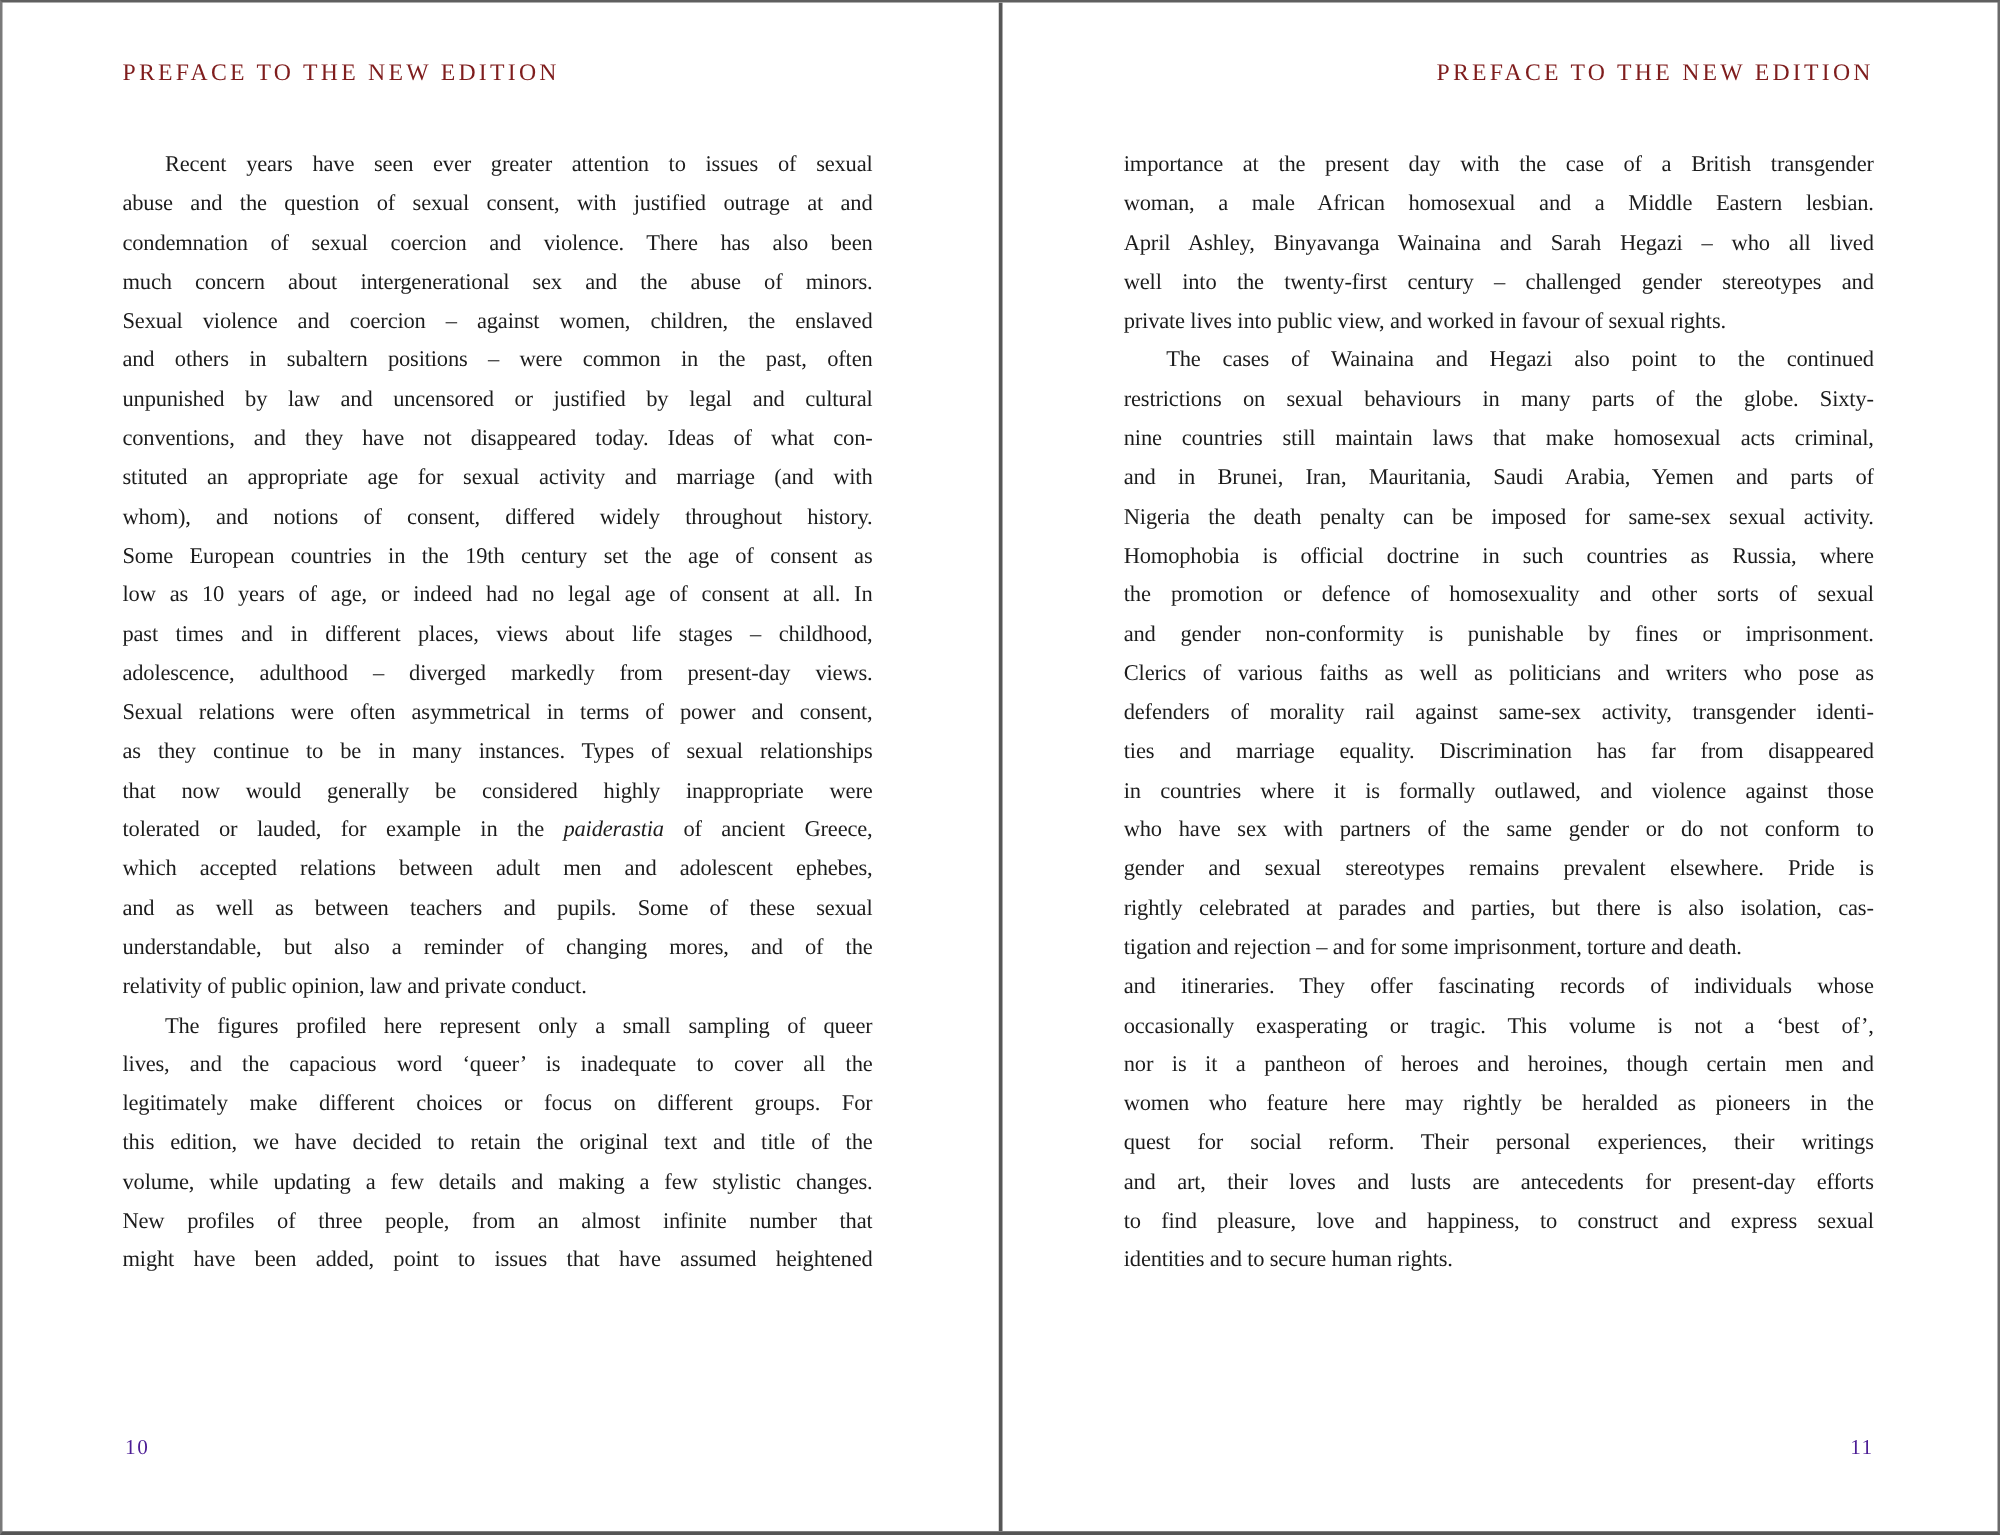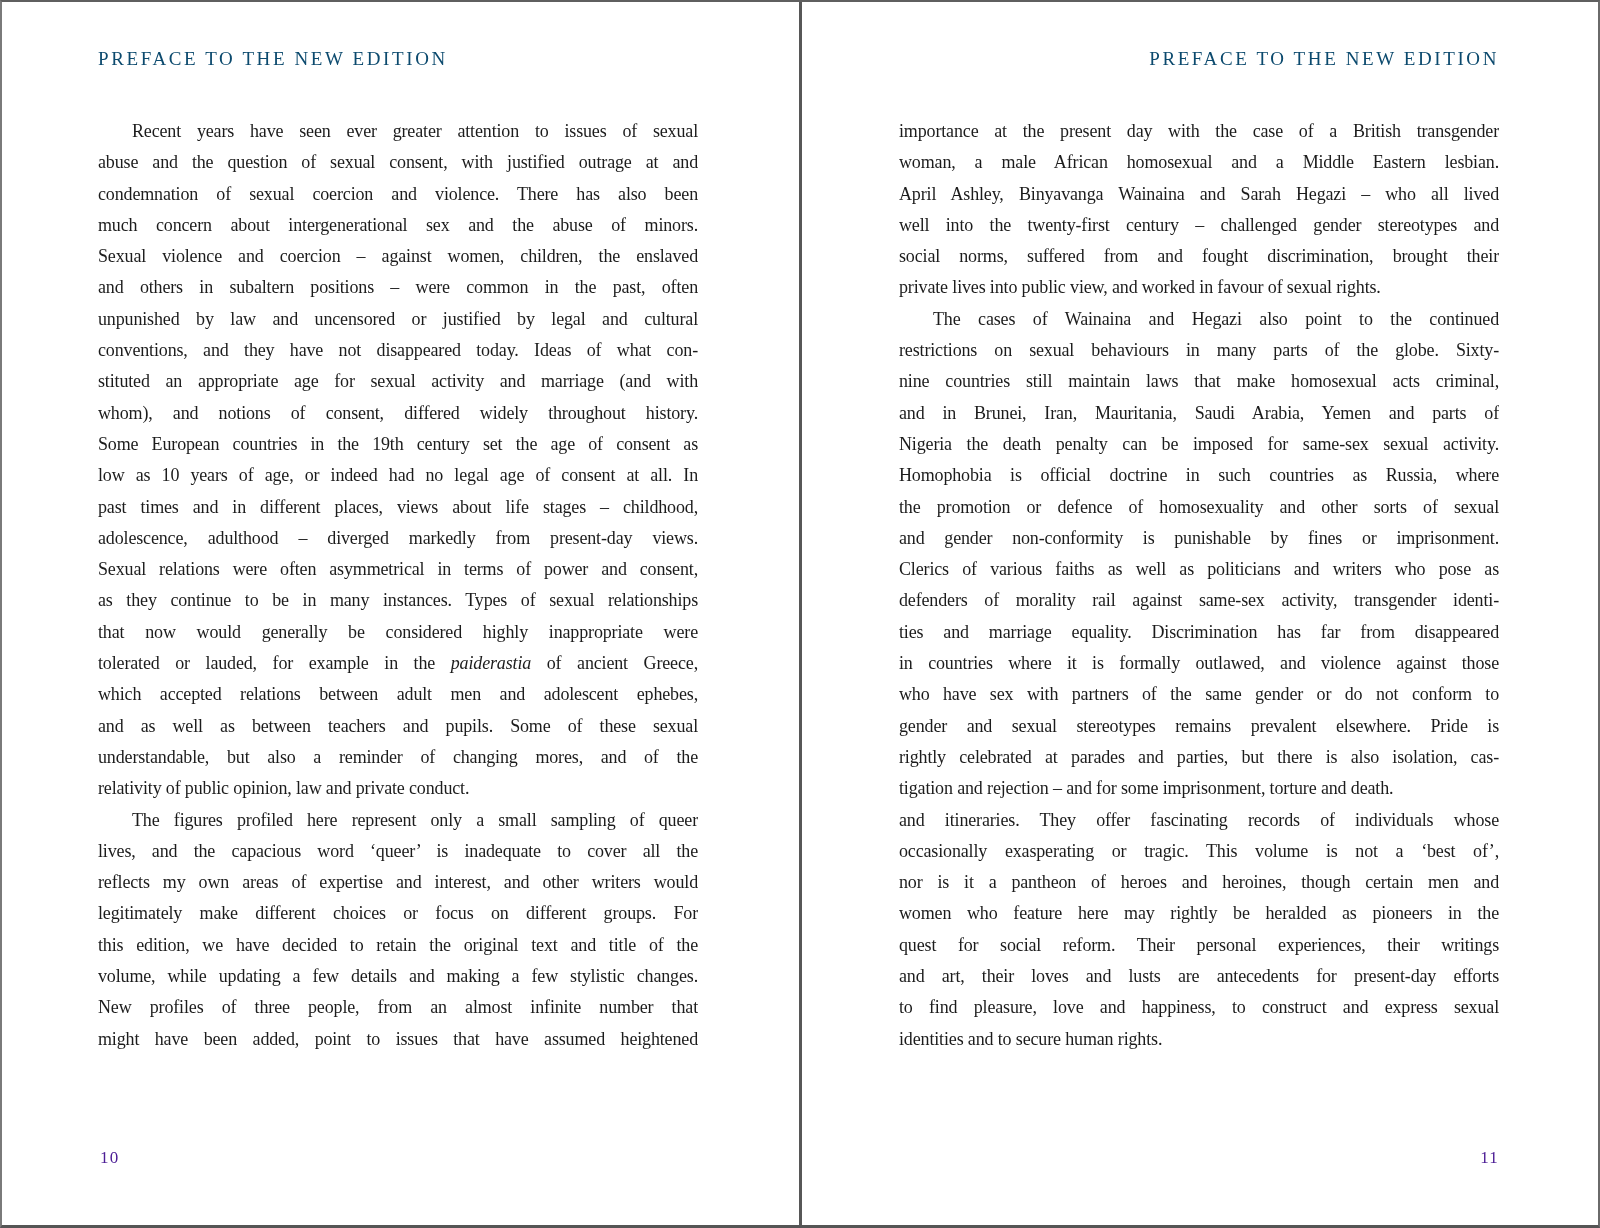--- a/index.html
+++ b/index.html
@@ -36,21 +36,21 @@
     height: 100%;
   }
   .page.left  { left: 96px; }
   .page.right { left: 897px; }
   .running-head {
     position: absolute;
     top: 46px;
     width: 100%;
     font-size: 19px;
     letter-spacing: 2.6px;
-    color: #0c4a6e;
+    color: #7f1d1d;
     white-space: nowrap;
   }
   .page.right .running-head { text-align: right; }
   .body-text {
     position: absolute;
     top: 114px;
     width: 100%;
     font-size: 18px;
     letter-spacing: -0.15px;
     line-height: 31.3px;
@@ -99,40 +99,38 @@
         <div class="line">Sexual relations were often asymmetrical in terms of power and consent,</div>
         <div class="line">as they continue to be in many instances. Types of sexual relationships</div>
         <div class="line">that now would generally be considered highly inappropriate were</div>
         <div class="line">tolerated or lauded, for example in the <em>paiderastia</em> of ancient Greece,</div>
         <div class="line">which accepted relations between adult men and adolescent ephebes,</div>
         <div class="line">and as well as between teachers and pupils. Some of these sexual</div>
         <div class="line">understandable, but also a reminder of changing mores, and of the</div>
         <div class="line para-end">relativity of public opinion, law and private conduct.</div>
         <div class="line indent">The figures profiled here represent only a small sampling of queer</div>
         <div class="line">lives, and the capacious word ‘queer’ is inadequate to cover all the</div>
-        <div class="line">reflects my own areas of expertise and interest, and other writers would</div>
         <div class="line">legitimately make different choices or focus on different groups. For</div>
         <div class="line">this edition, we have decided to retain the original text and title of the</div>
         <div class="line">volume, while updating a few details and making a few stylistic changes.</div>
         <div class="line">New profiles of three people, from an almost infinite number that</div>
         <div class="line">might have been added, point to issues that have assumed heightened</div>
       </div>
     <div class="folio">10</div>
   </section>
 
   <div class="gutter-divider"></div>
 
   <section class="page right">
     <header class="running-head">PREFACE TO THE NEW EDITION</header>
     <div class="body-text">
         <div class="line">importance at the present day with the case of a British transgender</div>
         <div class="line">woman, a male African homosexual and a Middle Eastern lesbian.</div>
         <div class="line">April Ashley, Binyavanga Wainaina and Sarah Hegazi – who all lived</div>
         <div class="line">well into the twenty-first century – challenged gender stereotypes and</div>
-        <div class="line">social norms, suffered from and fought discrimination, brought their</div>
         <div class="line para-end">private lives into public view, and worked in favour of sexual rights.</div>
         <div class="line indent">The cases of Wainaina and Hegazi also point to the continued</div>
         <div class="line">restrictions on sexual behaviours in many parts of the globe. Sixty-</div>
         <div class="line">nine countries still maintain laws that make homosexual acts criminal,</div>
         <div class="line">and in Brunei, Iran, Mauritania, Saudi Arabia, Yemen and parts of</div>
         <div class="line">Nigeria the death penalty can be imposed for same-sex sexual activity.</div>
         <div class="line">Homophobia is official doctrine in such countries as Russia, where</div>
         <div class="line">the promotion or defence of homosexuality and other sorts of sexual</div>
         <div class="line">and gender non-conformity is punishable by fines or imprisonment.</div>
         <div class="line">Clerics of various faiths as well as politicians and writers who pose as</div>

